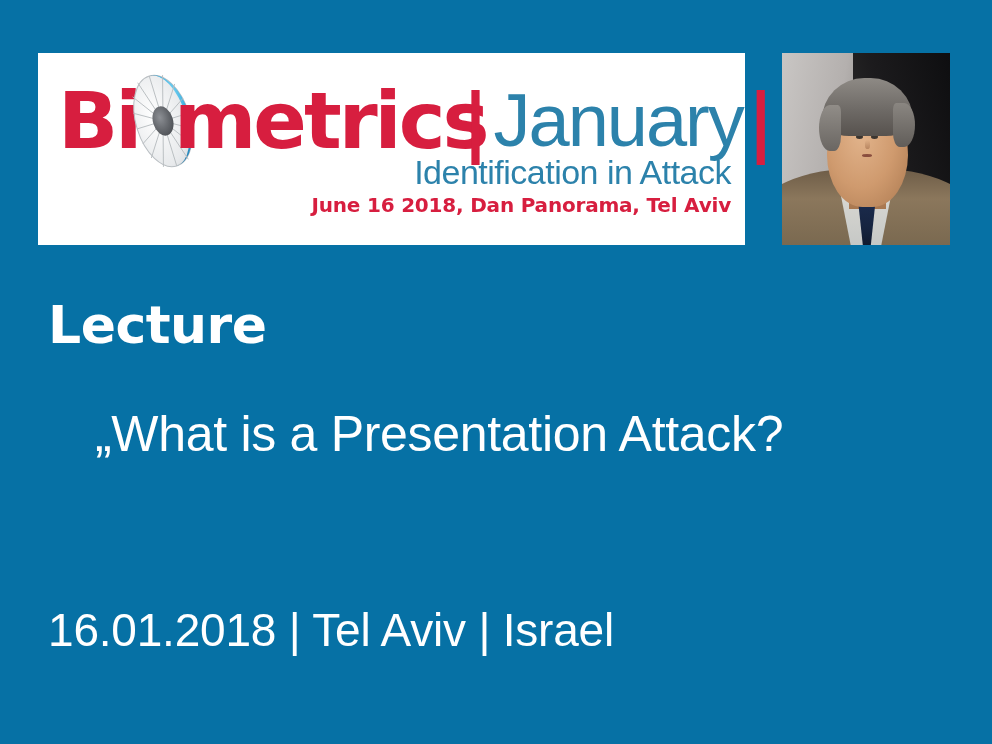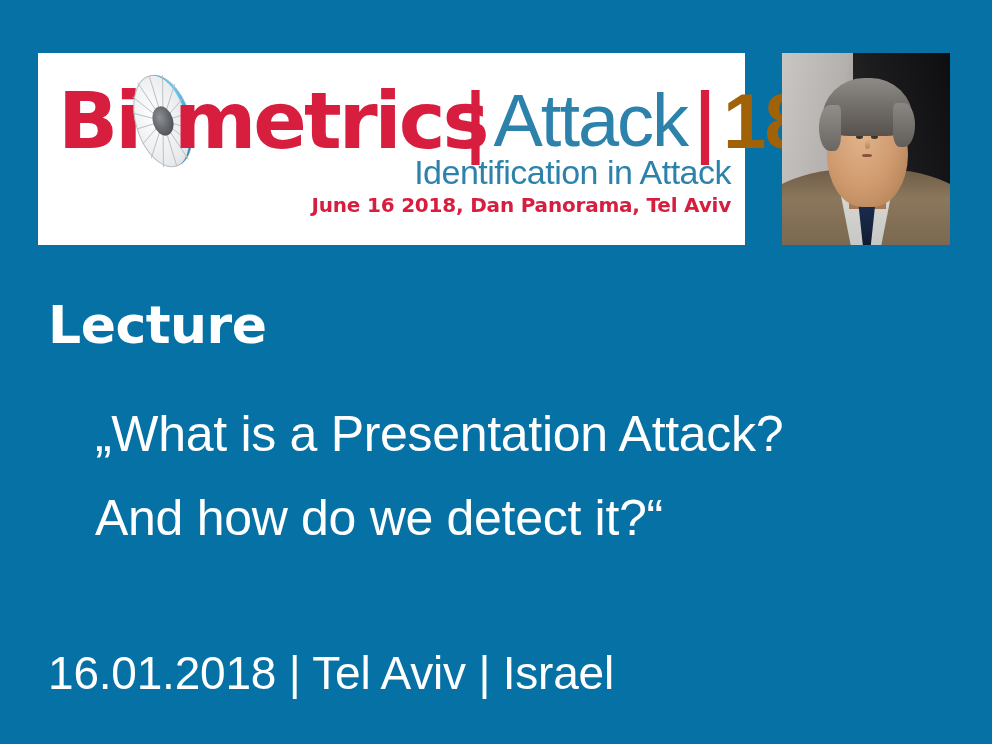--- a/index.html
+++ b/index.html
@@ -328,21 +328,20 @@
     position: absolute;
     left: 48px;
     top: 603px;
     font-family: "Liberation Sans", sans-serif;
     font-weight: normal;
     font-size: 46px;
     line-height: 54px;
     color: #ffffff;
     letter-spacing: -0.2px;
     white-space: nowrap;
-    margin-top: 43px;
   }
 </style>
 </head>
 <body>
 
 <div id="slide">
 
   <div id="logo-card">
     <div id="logo-inner">
 
@@ -396,21 +395,21 @@
               <ellipse cx="43" cy="54" rx="10" ry="15" fill="url(#pupilGrad)"></ellipse>
             </g>
           </svg>
         </span>
 
         <span id="logo-metrics" class="logo-red-text">metrics</span>
       </div>
 
       <div id="logo-israel-block">
         <span class="logo-pipe">|</span>
-        <span id="logo-israel">Attack</span>
+        <span id="logo-israel">January</span>
         <span class="logo-pipe">|</span>
         <span id="logo-18">18</span>
       </div>
 
       <div id="logo-tagline">Identification in Attack</div>
 
       <div id="logo-eventline">June 16 2018, Dan Panorama, Tel Aviv</div>
     </div>
   </div>
 
@@ -431,18 +430,17 @@
     </div>
     <div id="portrait-hair"></div>
     <div id="portrait-hair-left"></div>
     <div id="portrait-hair-right"></div>
   </div>
 
   <div id="lecture-heading">Lecture</div>
 
   <div class="title-line" id="title-line-1">„What is a Presentation Attack?</div>
 
-  <div class="title-line" id="title-line-2">And how do we detect it?“</div>
 
   <div id="event-line">16.01.2018 | Tel Aviv | Israel</div>
 
   <div id="right-edge-strip"></div>
 </div>
 
 </body></html>

